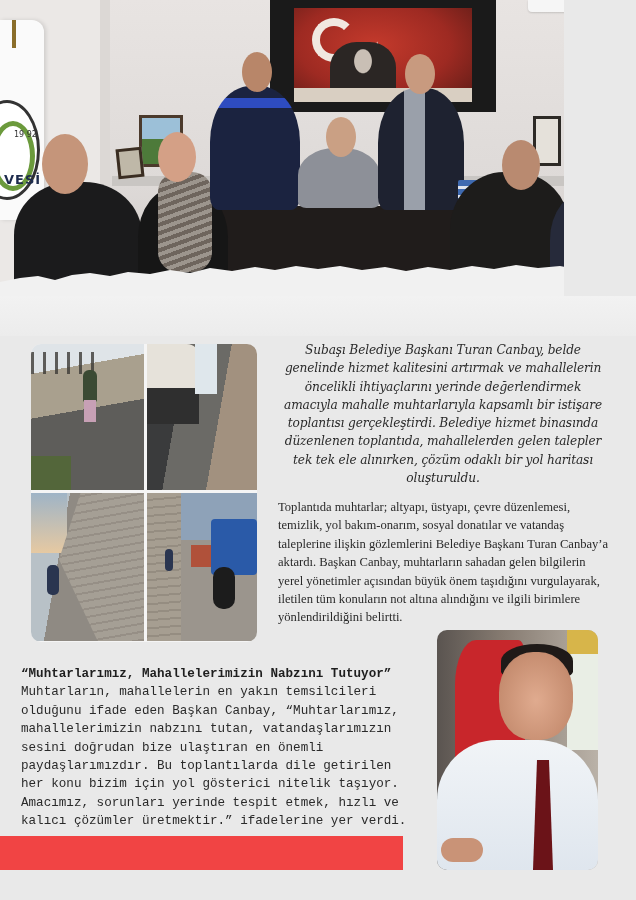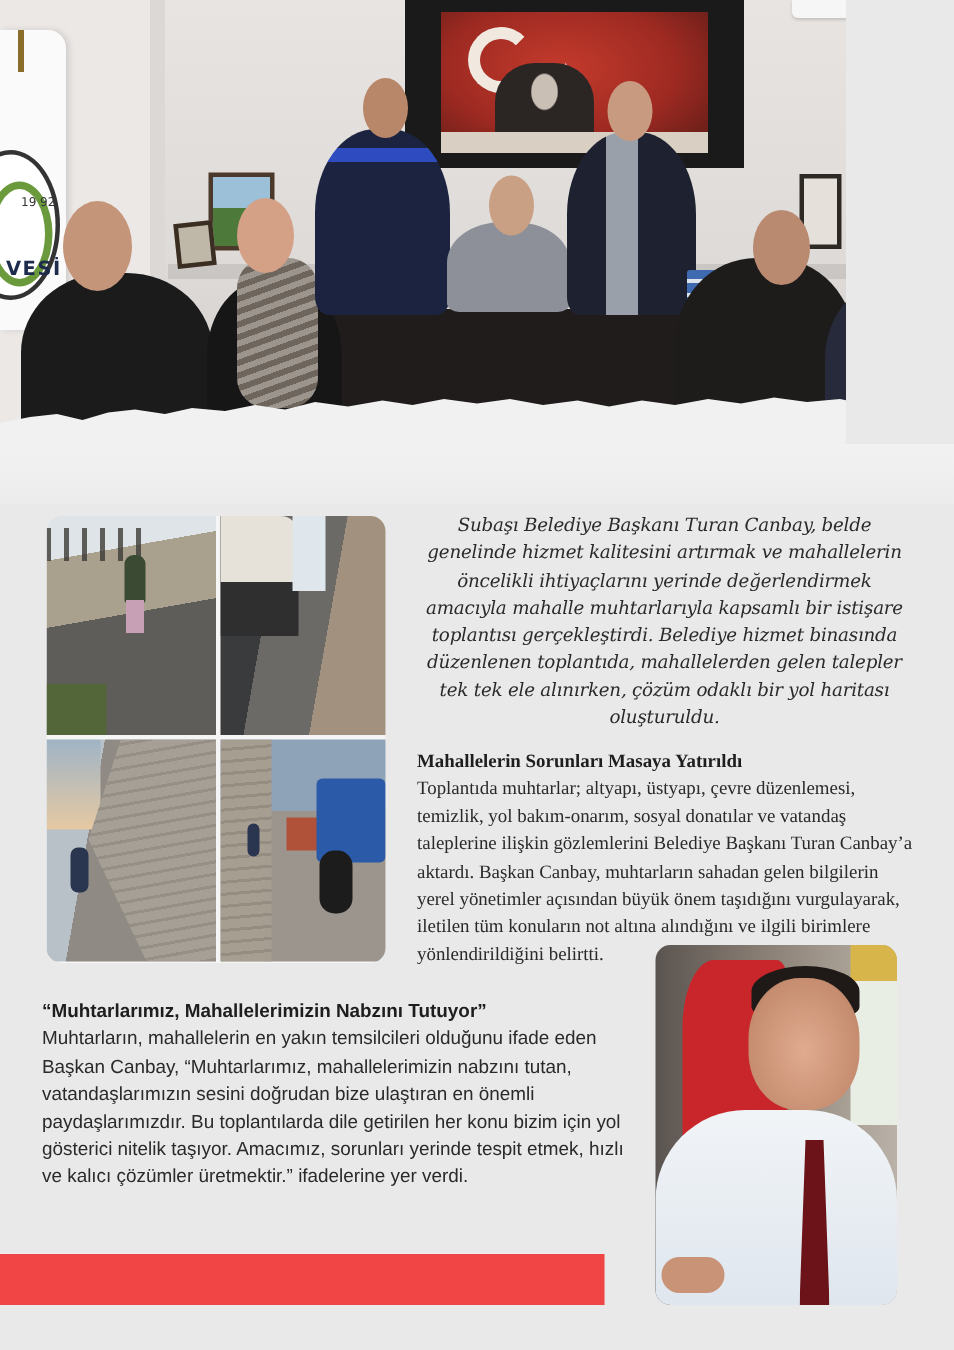--- a/index.html
+++ b/index.html
@@ -122,22 +122,22 @@
       font-style: italic; font-size:12.2px; line-height:18.3px; color:#2a2a2a;
       letter-spacing:-0.15px;
       text-align:center;
     }
     .section-2 {
       position:absolute; left:278px; top:498px; width:335px;
       font-family:"Liberation Serif", serif; font-size:12.6px; line-height:18.4px; color:#2a2a2a;
     }
     .section-title { font-weight:bold; color:#1e1e1e; }
     .section-3 {
-      position:absolute; left:28px; top:665px; width:400px;
-      font-family:Liberation Sans, sans-serif; font-size:12.6px; line-height:18.4px; color:#2a2a2a;
+      position:absolute; left:21px; top:665px; width:400px;
+      font-family:Liberation Mono, monospace; font-size:12.6px; line-height:18.4px; color:#2a2a2a;
     }
 
     .mayor-photo {
       position:absolute; left:437px; top:630px; width:161px; height:240px;
       border-radius:10px; overflow:hidden;
       background: linear-gradient(90deg, #5a5450 0%, #857a70 40%, #bab2a8 100%);
     }
     .mayor-photo .flag-bg { position:absolute; left:18px; top:10px; width:70px; height:150px; background:#c8262b; border-radius:30% 10% 0 0; }
     .mayor-photo .flag-right { position:absolute; left:130px; top:0; width:32px; height:120px; background:linear-gradient(180deg,#d7b54a 0 20%,#e9eee5 20% 100%); }
     .mayor-photo .shirt { position:absolute; left:0; top:110px; width:161px; height:130px; background:linear-gradient(180deg,#f1f4f7,#dfe6ee); border-radius:60px 60px 0 0; }
@@ -222,21 +222,20 @@
     <div class="man"></div>
     <div class="trailer"></div>
     <div class="tractor"></div>
     <div class="wheel"></div>
   </div>
 </div>
 
 <p class="intro">Subaşı Belediye Başkanı Turan Canbay, belde genelinde hizmet kalitesini artırmak ve mahallelerin öncelikli ihtiyaçlarını yerinde değerlendirmek amacıyla mahalle muhtarlarıyla kapsamlı bir istişare toplantısı gerçekleştirdi. Belediye hizmet binasında düzenlenen toplantıda, mahallelerden gelen talepler tek tek ele alınırken, çözüm odaklı bir yol haritası oluşturuldu.</p>
 
 <div class="section-2">
-  <div class="section-title">Mahallelerin Sorunları Masaya Yatırıldı</div>
   <p>Toplantıda muhtarlar; altyapı, üstyapı, çevre düzenlemesi, temizlik, yol bakım-onarım, sosyal donatılar ve vatandaş taleplerine ilişkin gözlemlerini Belediye Başkanı Turan Canbay’a aktardı. Başkan Canbay, muhtarların sahadan gelen bilgilerin yerel yönetimler açısından büyük önem taşıdığını vurgulayarak, iletilen tüm konuların not altına alındığını ve ilgili birimlere yönlendirildiğini belirtti.</p>
 </div>
 
 <div class="section-3">
   <div class="section-title">“Muhtarlarımız, Mahallelerimizin Nabzını Tutuyor”</div>
   <p>Muhtarların, mahallelerin en yakın temsilcileri olduğunu ifade eden Başkan Canbay, “Muhtarlarımız, mahallelerimizin nabzını tutan, vatandaşlarımızın sesini doğrudan bize ulaştıran en önemli paydaşlarımızdır. Bu toplantılarda dile getirilen her konu bizim için yol gösterici nitelik taşıyor. Amacımız, sorunları yerinde tespit etmek, hızlı ve kalıcı çözümler üretmektir.” ifadelerine yer verdi.</p>
 </div>
 
 <div class="mayor-photo">
   <div class="flag-bg"></div>

